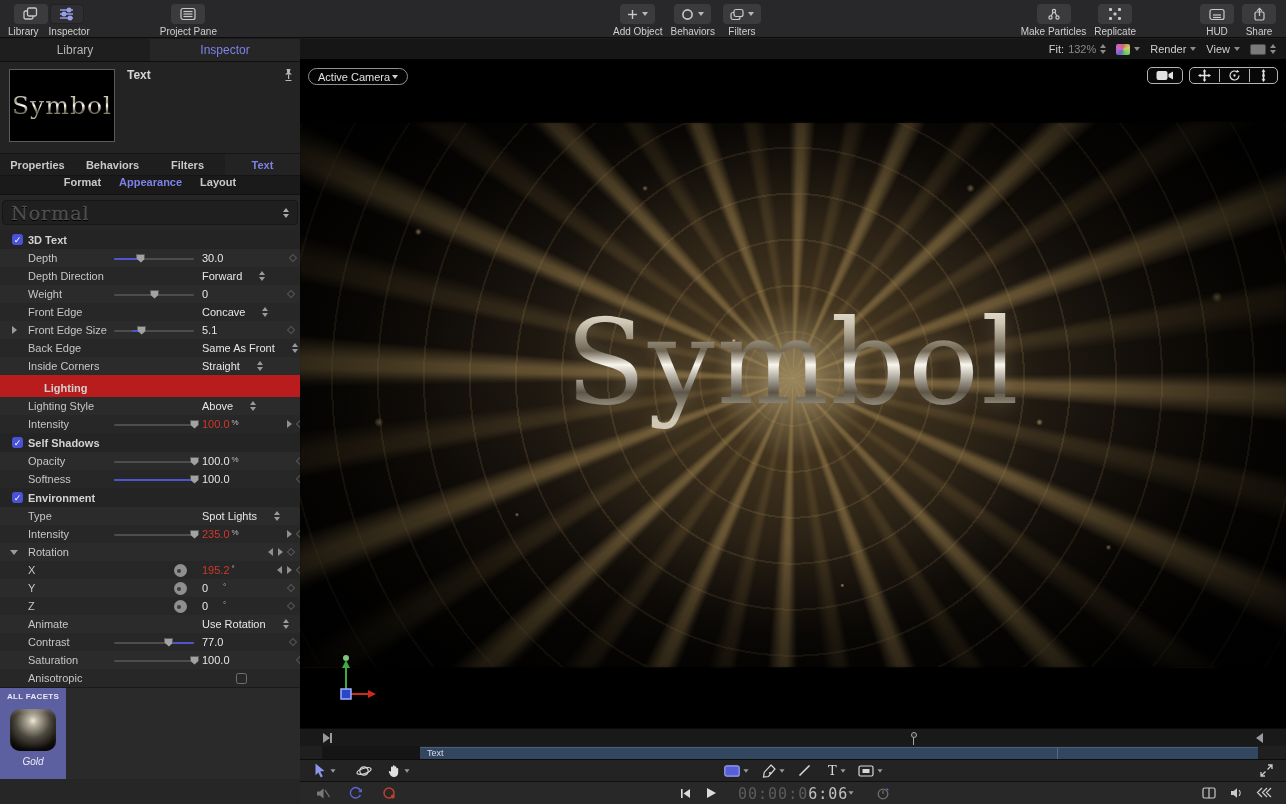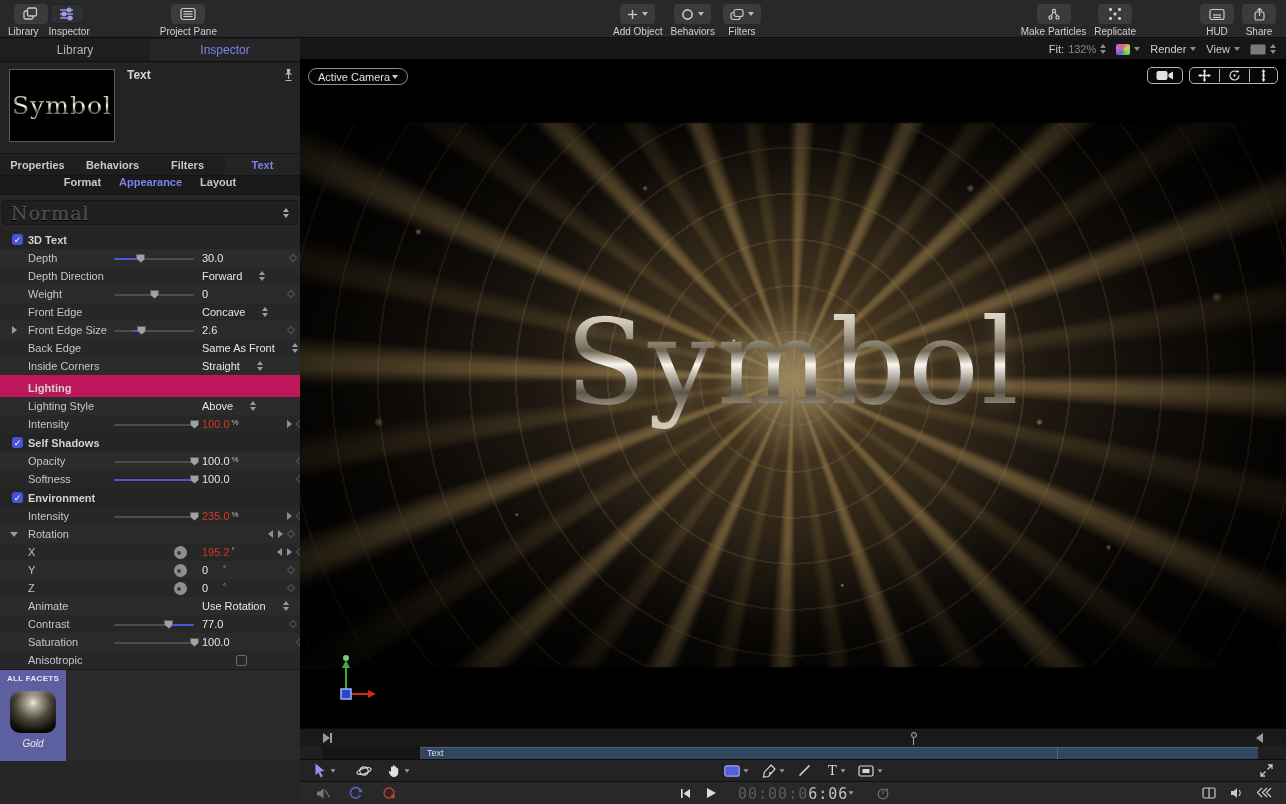--- a/index.html
+++ b/index.html
@@ -39,21 +39,21 @@
   .preset-name { flex:1; font-family:"DejaVu Serif","Liberation Serif",serif; font-size:19px; color:#4e4e4e; text-shadow:0 1px 0 #000, 0 0 1px #666; letter-spacing:1px; }
   .stepper { display:flex; flex-direction:column; gap:2px; align-items:center; }
   .stepper .up { width:0;height:0;border-left:3.5px solid transparent;border-right:3.5px solid transparent;border-bottom:4px solid #a8a8a8; }
   .stepper .dn { width:0;height:0;border-left:3.5px solid transparent;border-right:3.5px solid transparent;border-top:4px solid #a8a8a8; }
 
   
   .params { }
   .prow { display:flex; align-items:center; height:18px; background:#2b2b2b; padding-right:4px; }
   .prow.alt { background:#272727; }
   .prow.checkrow { background:#242424; height:19px; }
-  .prow.hdrrow { background:#be185d; height:22px; padding-top:4px; }
+  .prow.hdrrow { background:#b91c1c; height:22px; padding-top:4px;padding-left:16px; }
   .prow.seprow { margin-top:5px; border-top:1px solid #1a1a1a; background:#262626; height:22px; }
   .gutter { width:28px; display:flex; align-items:center; justify-content:center; flex:0 0 28px; }
   .gutter.cbox { justify-content:flex-start; padding-left:12px; }
   .plabel { width:86px; flex:0 0 86px; color:#c6c6c6; font-size:11px; white-space:nowrap; overflow:visible; }
   .checkrow .plabel, .hdrrow .plabel { font-weight:bold; color:#d2d2d2; width:auto; flex:1; }
   .pctrl { width:88px; flex:0 0 88px; display:flex; align-items:center; position:relative; }
   .pval { flex:1; text-align:left; color:#e6e6e6; font-size:11px; white-space:nowrap; }
   .pval.red { color:#d2372c; }
   .punit { width:13px; flex:0 0 13px; font-size:8px; color:#bdbdbd; padding-left:2px; transform:translateY(-2px); }
   .pstep { width:14px; flex:0 0 14px; display:flex; justify-content:center; }
@@ -395,21 +395,21 @@
             <span class="disc-r"></span>
           </span>
           <span class="plabel">Front Edge Size</span>
           <span class="pctrl">
             <span class="slider">
               <span class="track"></span>
               <span class="fill" style="left:17.6px;width:9.600000000000001px"></span>
               <span class="thumb" style="left:27.200000000000003px"></span>
             </span>
           </span>
-          <span class="pval">2.6</span>
+          <span class="pval">5.1</span>
           <span class="punit"></span>
           <span class="pstep"></span>
           <span class="pkf">
             <span class="kf-diamond"></span>
           </span>
         </div>
         <div class="prow alt">
           <span class="gutter"></span>
           <span class="plabel">Back Edge</span>
           <span class="pctrl"></span>
@@ -509,20 +509,34 @@
           <span class="pstep"></span>
           <span class="pkf">
             <span class="kf-diamond"></span>
           </span>
         </div>
         <div class="prow checkrow">
           <span class="gutter cbox">
             <span class="checkbox on">✓</span>
           </span>
           <span class="plabel">Environment</span>
+        </div>
+        <div class="prow">
+          <span class="gutter"></span>
+          <span class="plabel">Type</span>
+          <span class="pctrl"></span>
+          <span class="pval">Spot Lights</span>
+          <span class="punit"></span>
+          <span class="pstep">
+            <span class="stepper">
+              <span class="up"></span>
+              <span class="dn"></span>
+            </span>
+          </span>
+          <span class="pkf"></span>
         </div>
         <div class="prow alt">
           <span class="gutter"></span>
           <span class="plabel">Intensity</span>
           <span class="pctrl">
             <span class="slider">
               <span class="track"></span>
               <span class="thumb" style="left:80px"></span>
             </span>
           </span>

